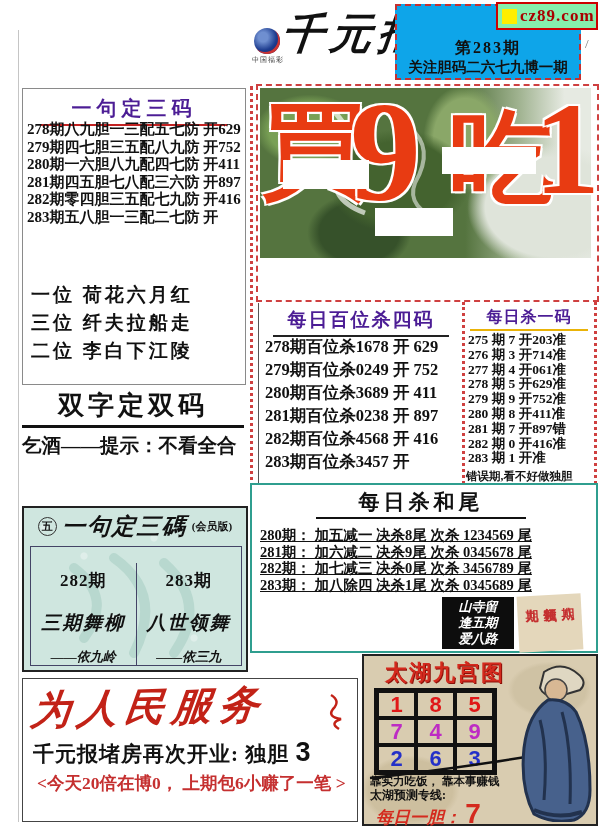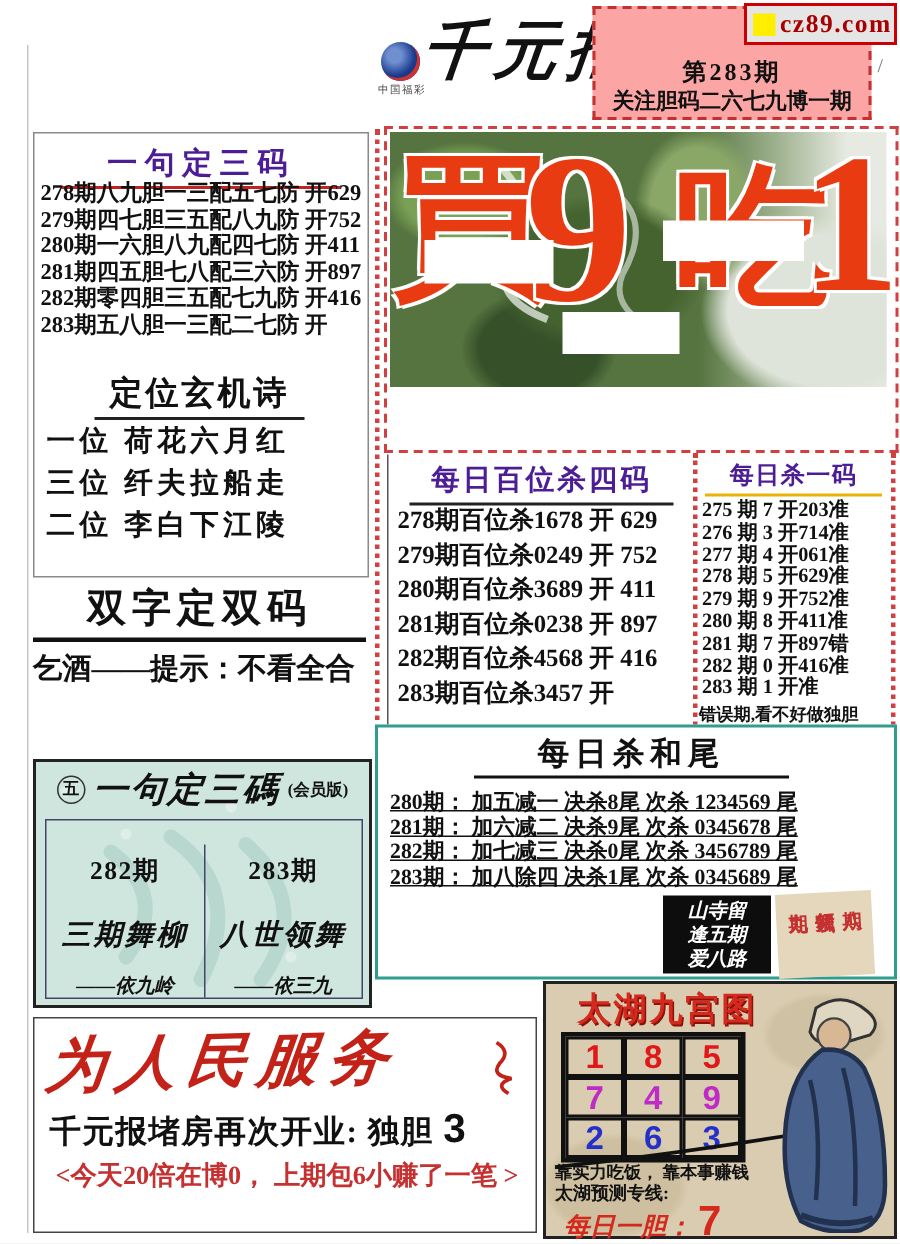--- a/index.html
+++ b/index.html
@@ -6,24 +6,24 @@
   #page{position:relative;width:600px;height:829px;background:#ffffff;overflow:hidden;
         font-family:"Liberation Serif","DejaVu Serif",serif;color:#111;}
   .abs{position:absolute;}
   
   #logo-circle{left:254px;top:28px;width:26px;height:26px;border-radius:50%;
     background:radial-gradient(circle at 35% 35%,#6f8fd0 0 20%,#1d3c8f 55%,#0e2158 100%);
     box-shadow:inset -2px -2px 0 #c33;}
   #logo-sub{left:246px;top:55px;width:44px;font-size:7px;color:#444;text-align:center;letter-spacing:1px;}
   #paper-title{left:282px;top:6px;font-size:42px;font-weight:bold;font-style:italic;
     letter-spacing:6px;transform:skewX(-6deg);}
-  #issue-box{left:395px;top:4px;width:182px;height:72px;border:2px dashed #c43030;background:#fca5a5;}
+  #issue-box{left:395px;top:4px;width:182px;height:72px;border:2px dashed #c43030;background:#0ea5e9;}
   #issue-no{left:0;right:0;top:32px;text-align:center;font-size:16px;font-weight:bold;letter-spacing:2px;}
   #issue-focus{left:0;right:0;top:52px;text-align:center;font-size:14.5px;font-weight:bold;}
-  #cz-box{left:496px;top:2px;width:102px;height:28px;border:2px solid #c00;background:#e5e5e5;
+  #cz-box{left:496px;top:2px;width:102px;height:28px;border:2px solid #c00;background:#86efac;
     display:flex;align-items:center;gap:3px;padding-left:4px;box-sizing:border-box;z-index:5;}
   #cz-square{width:15px;height:15px;background:#ffee00;}
   #cz-text{font-size:17px;font-weight:bold;color:#a80000;letter-spacing:1px;}
   #corner-mark{left:585px;top:36px;font-size:13px;color:#777;}
   #left-margin-line{left:18px;top:30px;width:1px;height:792px;background:#c5c5c5;}
 
   
   #left-group{left:22px;top:88px;width:222px;height:295px;border:1px solid #8a8a8a;background:#fff;}
   .sec-title-red{color:#4c1d95;font-weight:bold;font-size:20px;letter-spacing:5px;text-align:center;}
   #yiju-title-wrap{left:18px;top:6px;width:186px;border-bottom:2px solid #c32222;padding-bottom:2px;}
@@ -174,21 +174,20 @@
     </div>
     <div class="abs" id="yiju-lines">
       <div class="yiju-line">278期八九胆一三配五七防 开629</div>
       <div class="yiju-line">279期四七胆三五配八九防 开752</div>
       <div class="yiju-line">280期一六胆八九配四七防 开411</div>
       <div class="yiju-line">281期四五胆七八配三六防 开897</div>
       <div class="yiju-line">282期零四胆三五配七九防 开416</div>
       <div class="yiju-line">283期五八胆一三配二七防 开</div>
     </div>
 
-    <div class="abs" id="dingwei-title">定位玄机诗</div>
     <div class="abs" id="dingwei-lines">
       <div class="dingwei-line">一位  荷花六月红</div>
       <div class="dingwei-line">三位  纤夫拉船走</div>
       <div class="dingwei-line">二位  李白下江陵</div>
     </div>
   </div>
 
   <div class="abs" id="shuangzi-box">
     <div id="shuangzi-title">双字定双码</div>
     <div id="shuangzi-hint">乞酒——提示：不看全合</div>

